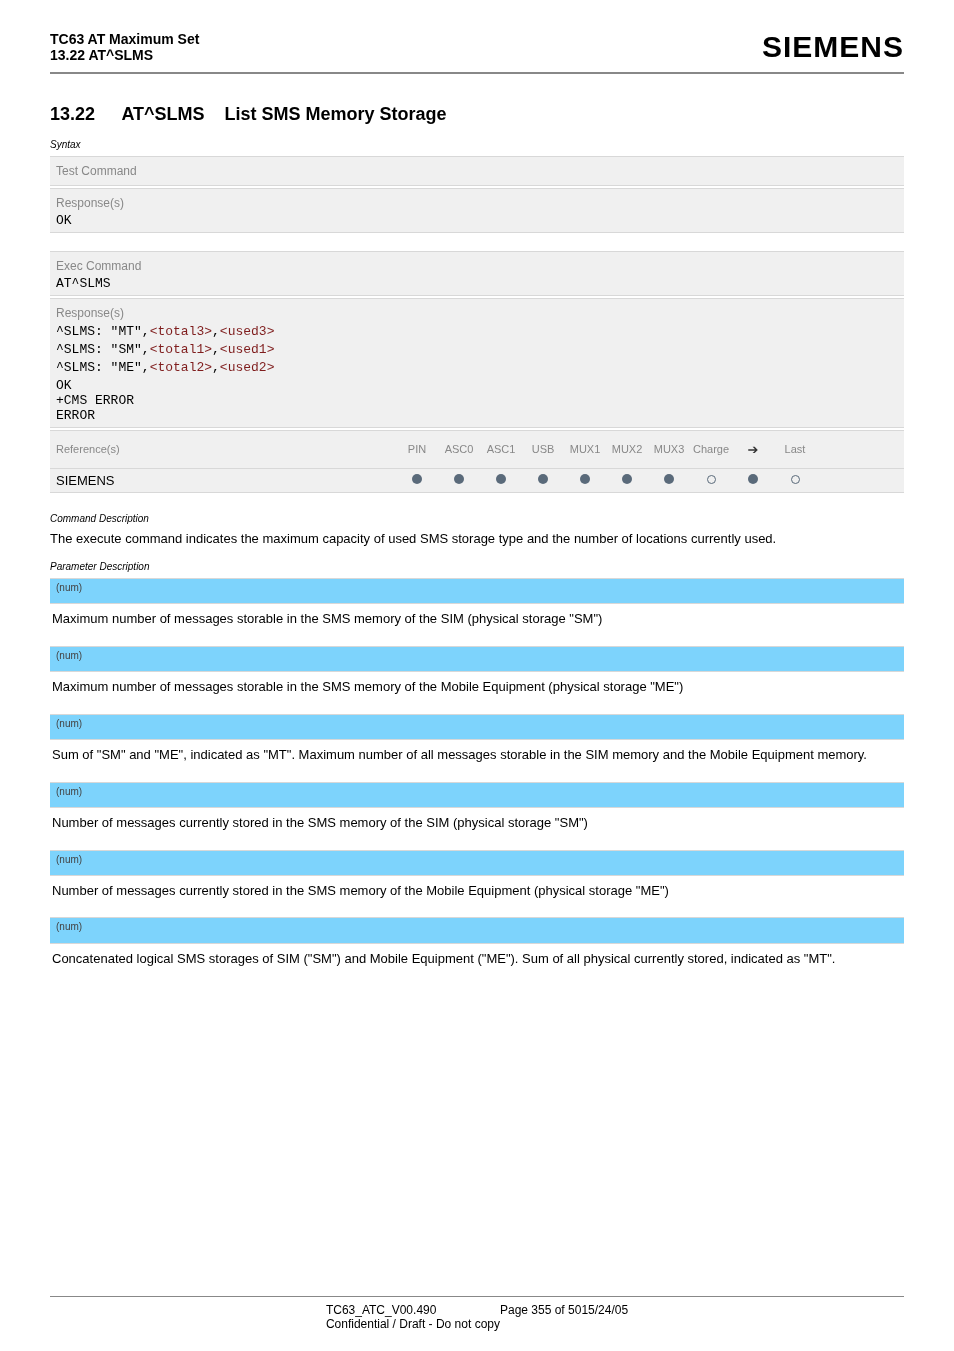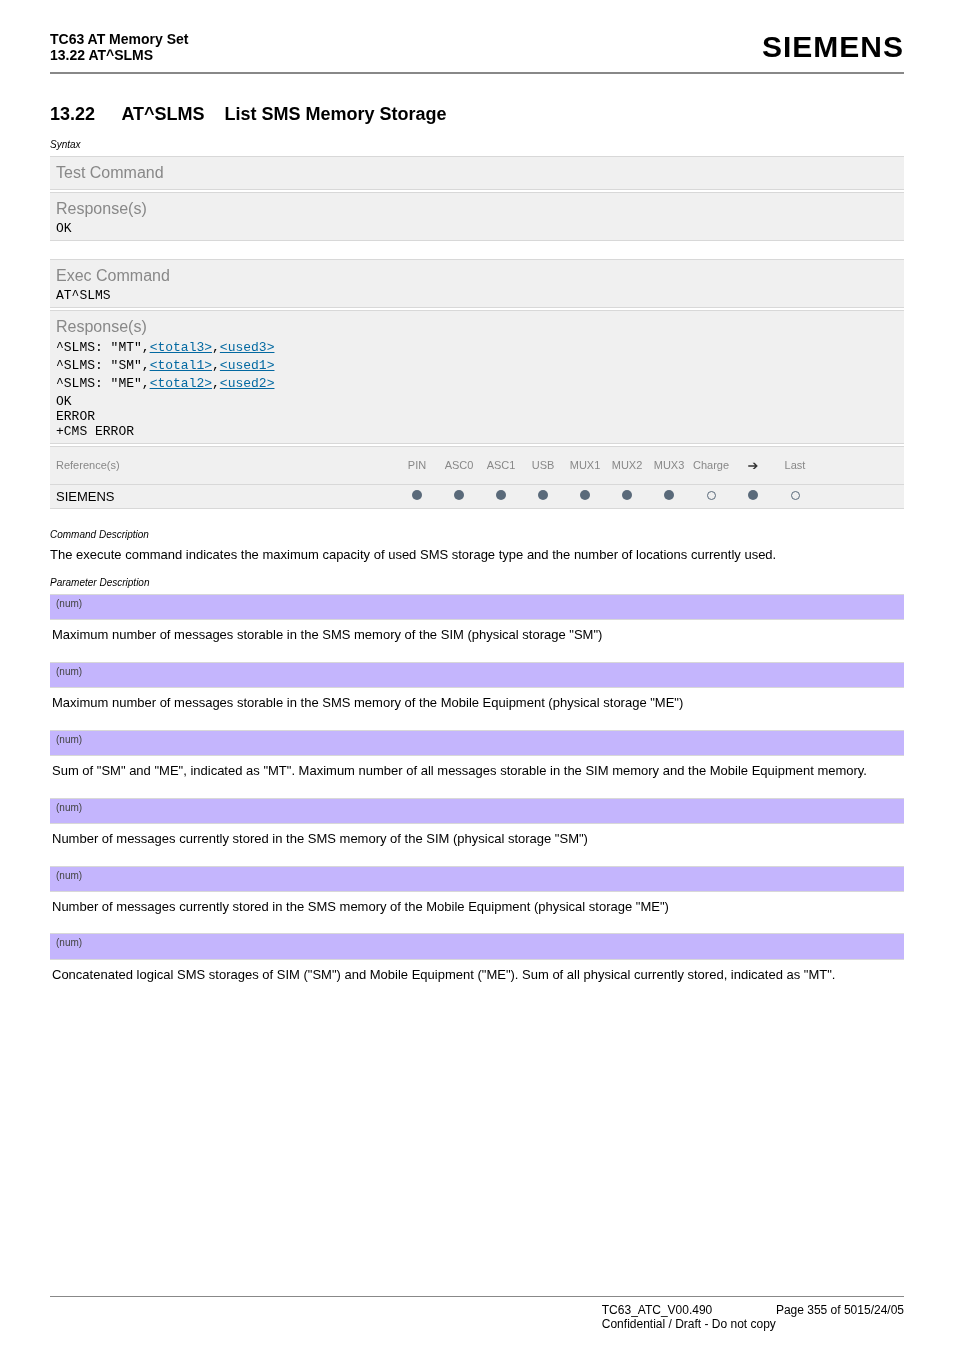--- a/index.html
+++ b/index.html
@@ -46,25 +46,25 @@
   .box {
     background: #f0f0f0;
     border: 1px solid #d8d8d8;
     border-left: none;
     border-right: none;
     padding: 4px 6px;
     margin-bottom: 2px;
   }
   .box-label {
     color: #888;
-    font-size: 16px;
+    font-size: 12px;
     padding: 3px 0;
   }
   .mono { font-family: "Courier New", monospace; font-size: 13px; }
-  .param { color: #0369a1; font-family: "Courier New", monospace; text-decoration: underline; }
+  .param { color: #7f1d1d; font-family: "Courier New", monospace; }
   .respline { line-height: 1.4; }
   .ref-row {
     display: flex;
     background: #f0f0f0;
     border-top: 1px solid #d8d8d8;
     border-bottom: 1px solid #d8d8d8;
     padding: 11px 6px;
     font-size: 11px;
     color: #888;
     align-items: center;
@@ -79,50 +79,50 @@
     margin-bottom: 20px;
   }
   .ref-left { flex: 0 0 340px; }
   .col-wrap { display:flex; align-items:center; }
   .col { width: 42px; text-align: center; font-size: 11px; }
   .dot-f { display:inline-block; width:10px;height:10px;border-radius:50%;background:#5a6a7a; }
   .dot-o { display:inline-block; width:9px;height:9px;border-radius:50%;border:1px solid #5a6a7a; background:transparent;}
   .arrow { font-size: 13px; color:#333; }
   .body-text { font-size: 13px; line-height:1.35; margin: 6px 0 14px 0; }
   .param-head {
-    background: #c4b5fd;
+    background: #7dd3fc;
     border-top:1px solid #d8d8d8;
     border-bottom:1px solid #d8d8d8;
     padding: 3px 6px;
     margin-top: 6px;
   }
   .param-head .mono { color:#444; }
   .sup { font-size: 10px; vertical-align: super; color:#444;}
   .param-body { padding: 6px 2px 12px 2px; font-size:13px; line-height:1.35;}
   .footer {
     position: absolute;
     bottom: 20px;
     left: 50px;
     right: 50px;
     border-top: 1px solid #888;
     padding-top: 6px;
     font-size: 12px;
     display: flex;
-    justify-content: flex-end;
+    justify-content: center;
   }
   .footer .fl { text-align:left; }
   .footer .fc { text-align:center; }
   .footer .fr { text-align:right; }
 </style>
 </head>
 <body>
 
 <div class="header-row">
   <div class="header-left">
-    <div class="header-line1">TC63 AT Memory Set</div>
+    <div class="header-line1">TC63 AT Maximum Set</div>
     <div class="header-line2">13.22 AT^SLMS</div>
   </div>
   <div class="brand">SIEMENS</div>
 </div>
 
 <h2 class="section-title">
   <span class="section-number">13.22</span>
   <span>AT^SLMS</span>
   &nbsp;&nbsp;
   <span>List SMS Memory Storage</span>
@@ -147,22 +147,22 @@
   <div class="mono respline">
     <span>^SLMS: "MT",</span><span class="param">&lt;total3&gt;</span><span>,</span><span class="param">&lt;used3&gt;</span>
   </div>
   <div class="mono respline">
     <span>^SLMS: "SM",</span><span class="param">&lt;total1&gt;</span><span>,</span><span class="param">&lt;used1&gt;</span>
   </div>
   <div class="mono respline">
     <span>^SLMS: "ME",</span><span class="param">&lt;total2&gt;</span><span>,</span><span class="param">&lt;used2&gt;</span>
   </div>
   <div class="mono">OK</div>
+  <div class="mono">+CMS ERROR</div>
   <div class="mono">ERROR</div>
-  <div class="mono">+CMS ERROR</div>
 </div>
 
 <div class="ref-row">
   <div class="ref-left">Reference(s)</div>
   <div class="col-wrap">
     <div class="col">PIN</div>
     <div class="col">ASC0</div>
     <div class="col">ASC1</div>
     <div class="col">USB</div>
     <div class="col">MUX1</div>

